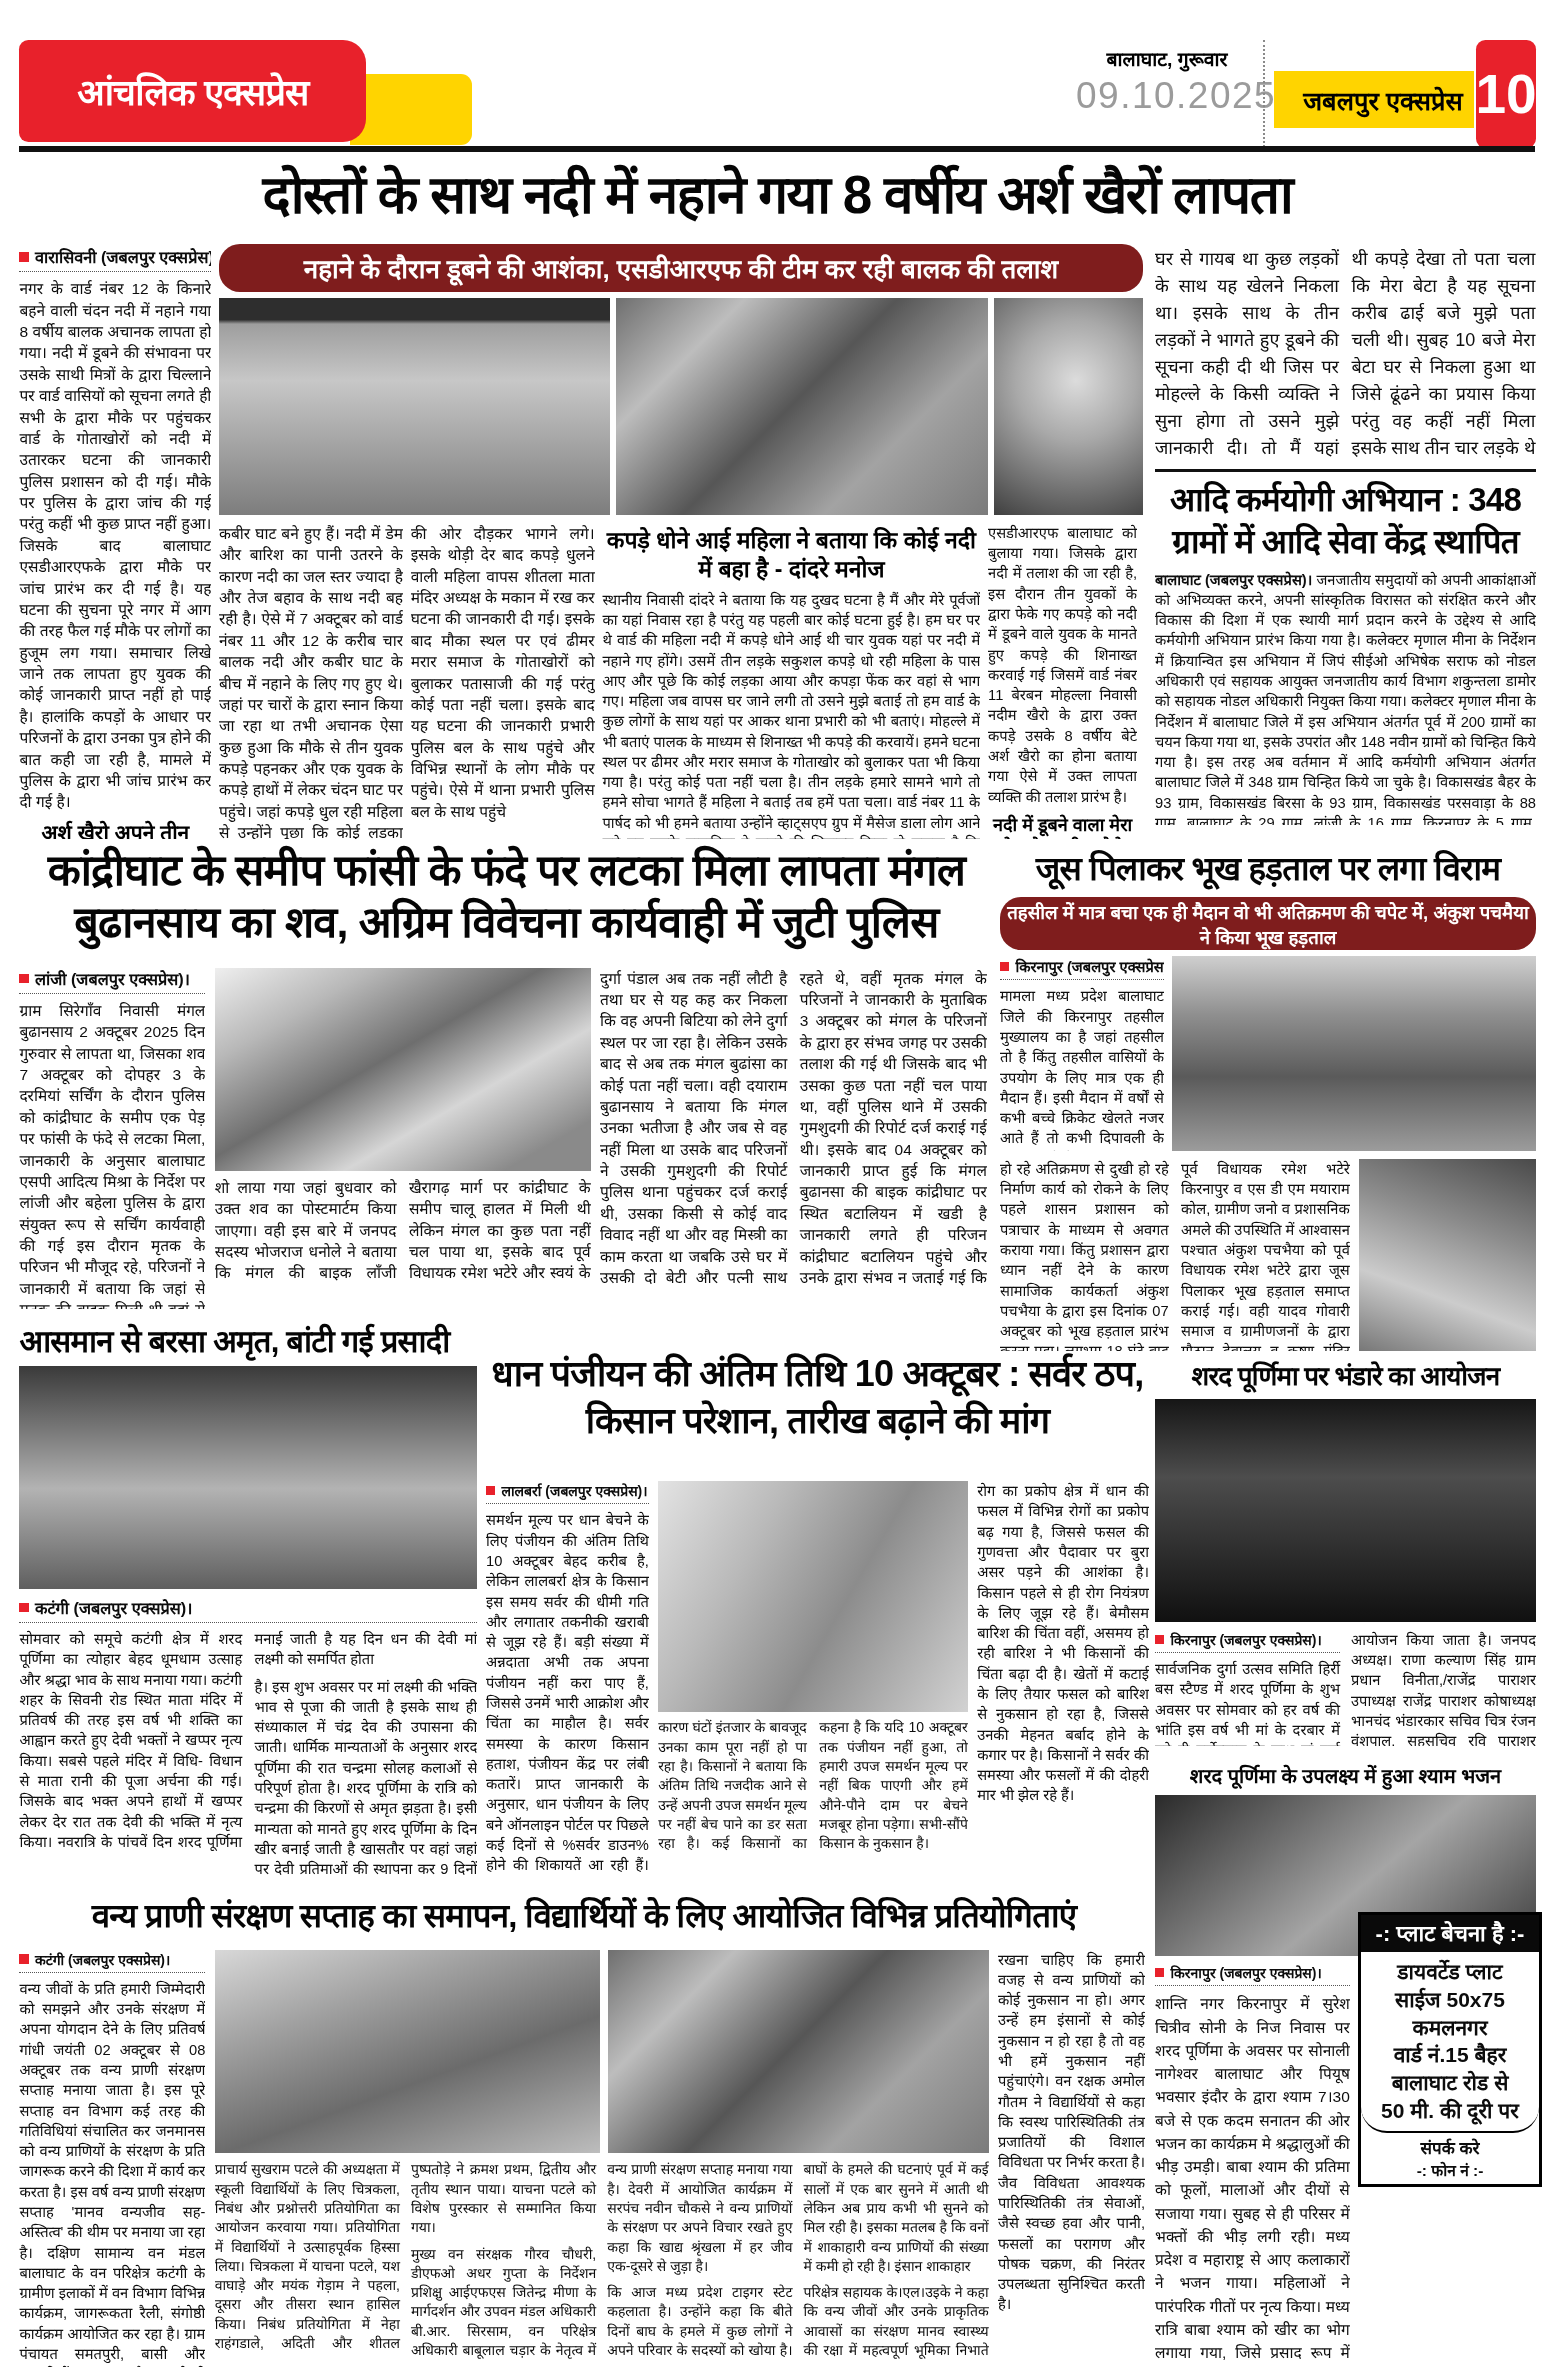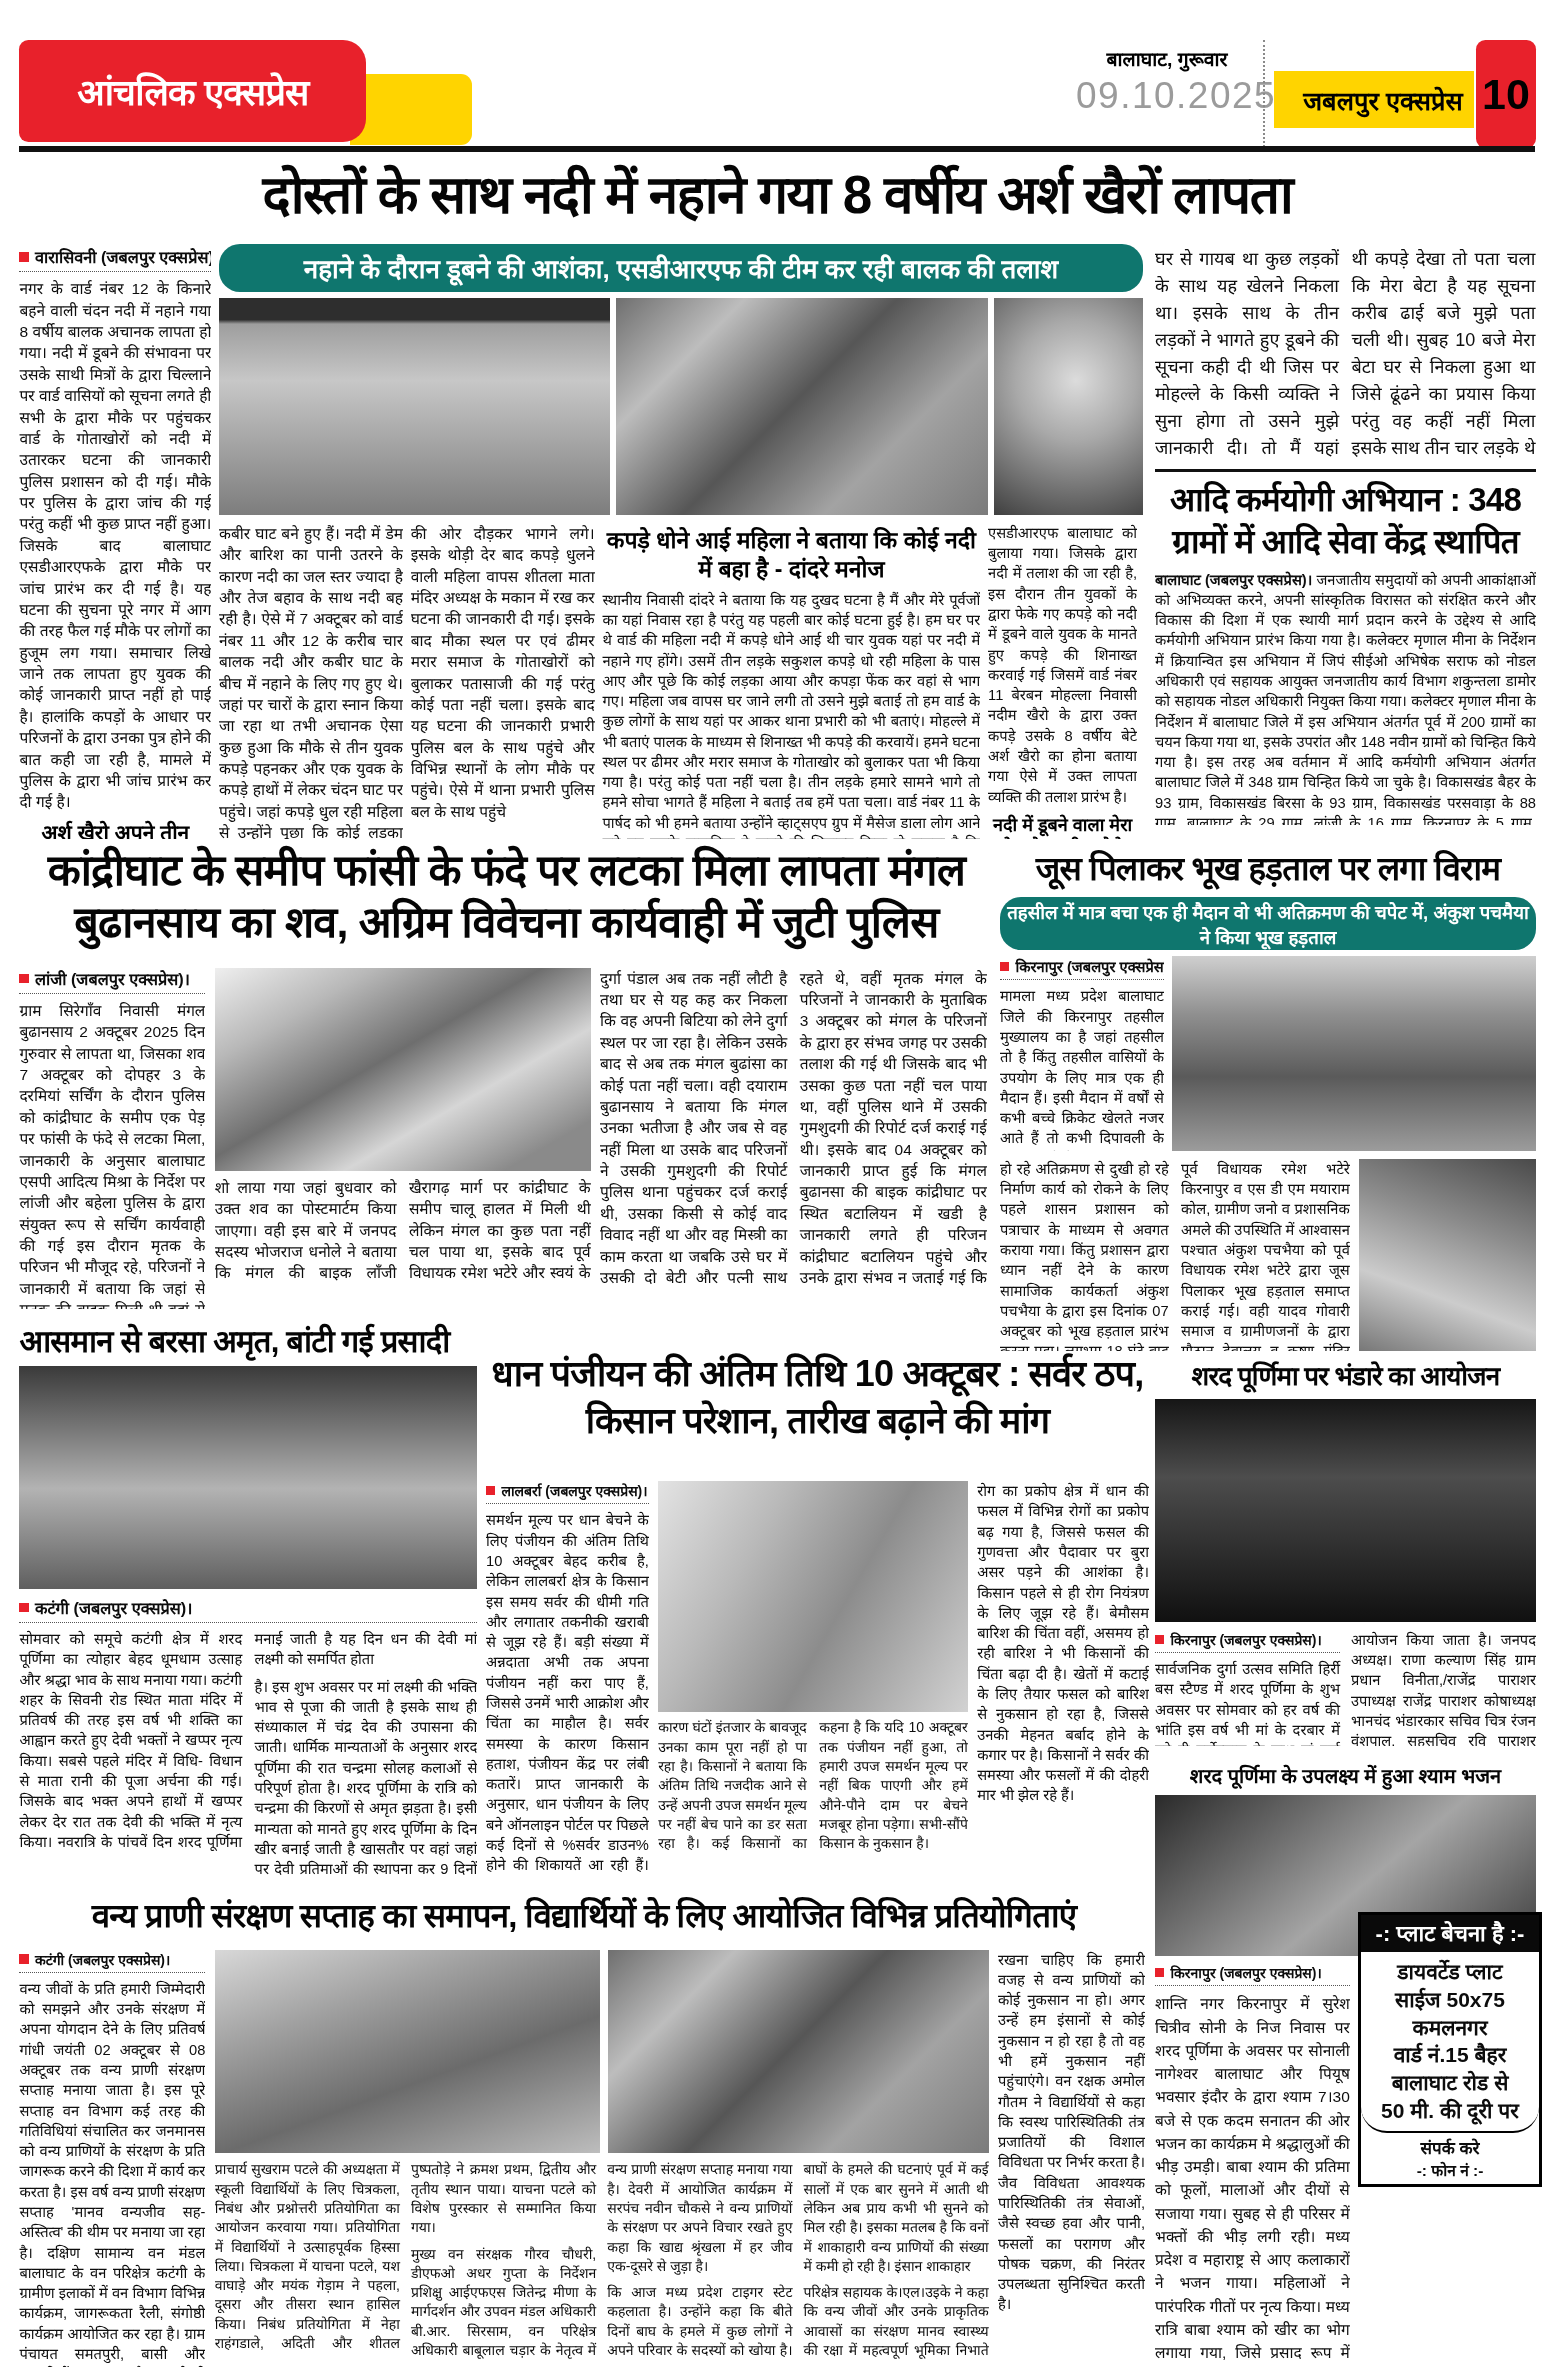--- a/index.html
+++ b/index.html
@@ -2,21 +2,21 @@
 <html style="font-size:12.4px"><head>
 <meta charset="utf-8">
 <style>
   html,body{margin:0;padding:0;background:#e9e9e9;}
   #page{position:relative;width:1555px;height:2377px;background:#ffffff;margin:0 auto;
         font-family:"Liberation Sans", sans-serif;color:#0c0c0c;overflow:hidden;}
   .abs{position:absolute;}
   .sec{position:absolute;overflow:hidden;}
   .hl{font-weight:bold;color:#050505;}
   .center{text-align:center;}
-  .kicker{background:#0f766e;color:#ffffff;font-weight:bold;text-align:center;
+  .kicker{background:#7f1d1d;color:#ffffff;font-weight:bold;text-align:center;
           display:flex;align-items:center;justify-content:center;border-radius:21px;}
   .byline{font-weight:bold;font-size:16.3px;border-bottom:1.5px dotted #555;padding-bottom:3.1px;
           margin-bottom:6.2px;display:flex;align-items:center;gap:6.2px;white-space:nowrap;overflow:hidden;}
   .byline .sq{width:9.3px;height:9.3px;background:#e8212b;flex:0 0 auto;}
   .bt{font-size:15.5px;line-height:1.38;text-align:justify;color:#0d0d0d;}
   .bt p{margin:0 0 7px 0;}
   .subhead{font-weight:bold;text-align:center;line-height:1.25;margin:3.1px 0 6.2px 0;color:#000;}
   .cols2{column-count:2;column-gap:12.4px;}
   .cols4{column-count:4;column-gap:11px;}
   .photo{display:block;}
@@ -50,21 +50,21 @@
     <div class="abs" style="left:1076px;top:45px;width:182px;height:97px;text-align:center;">
       <div style="font-weight:bold;font-size:19.4px;color:#000;">बालाघाट, गुरूवार</div>
       <div style="font-size:37px;color:#9b9b9b;letter-spacing:1.5px;margin-top:3.1px;">09.10.2025</div>
     </div>
     <div class="abs" style="left:1263px;top:40px;width:0;height:107px;border-left:2.3px dotted #8a8a8a;"></div>
     <div class="abs" style="left:1274px;top:71px;width:200px;height:57px;background:#ffd400;display:flex;align-items:center;justify-content:center;">
       <span style="font-weight:bold;font-size:25.5px;color:#000;margin-left:18px;">जबलपुर एक्सप्रेस</span>
     </div>
     <div class="abs" style="left:1476px;top:40px;width:60px;height:108px;background:#e8212b;border-radius:9.3px;
                 display:flex;align-items:center;justify-content:center;">
-      <span style="color:#000000;font-weight:bold;font-size:43px;">10</span>
+      <span style="color:#ffffff;font-weight:bold;font-size:55px;">10</span>
     </div>
     <div class="abs rule" style="left:19.4px;top:146px;width:1516px;height:6.2px;"></div>
   </div>
 
   <div class="sec hl center" style="left:19.4px;top:153px;width:1516px;height:88px;font-size:53px;line-height:84px;letter-spacing:-1.5px;">दोस्तों के साथ नदी में नहाने गया 8 वर्षीय अर्श खैरों लापता</div>
 
   <div class="sec" style="left:19.4px;top:246px;width:192px;height:593px;">
     <div class="byline">
       <span class="sq"></span>
       <span>वारासिवनी (जबलपुर एक्सप्रेस)।</span>

